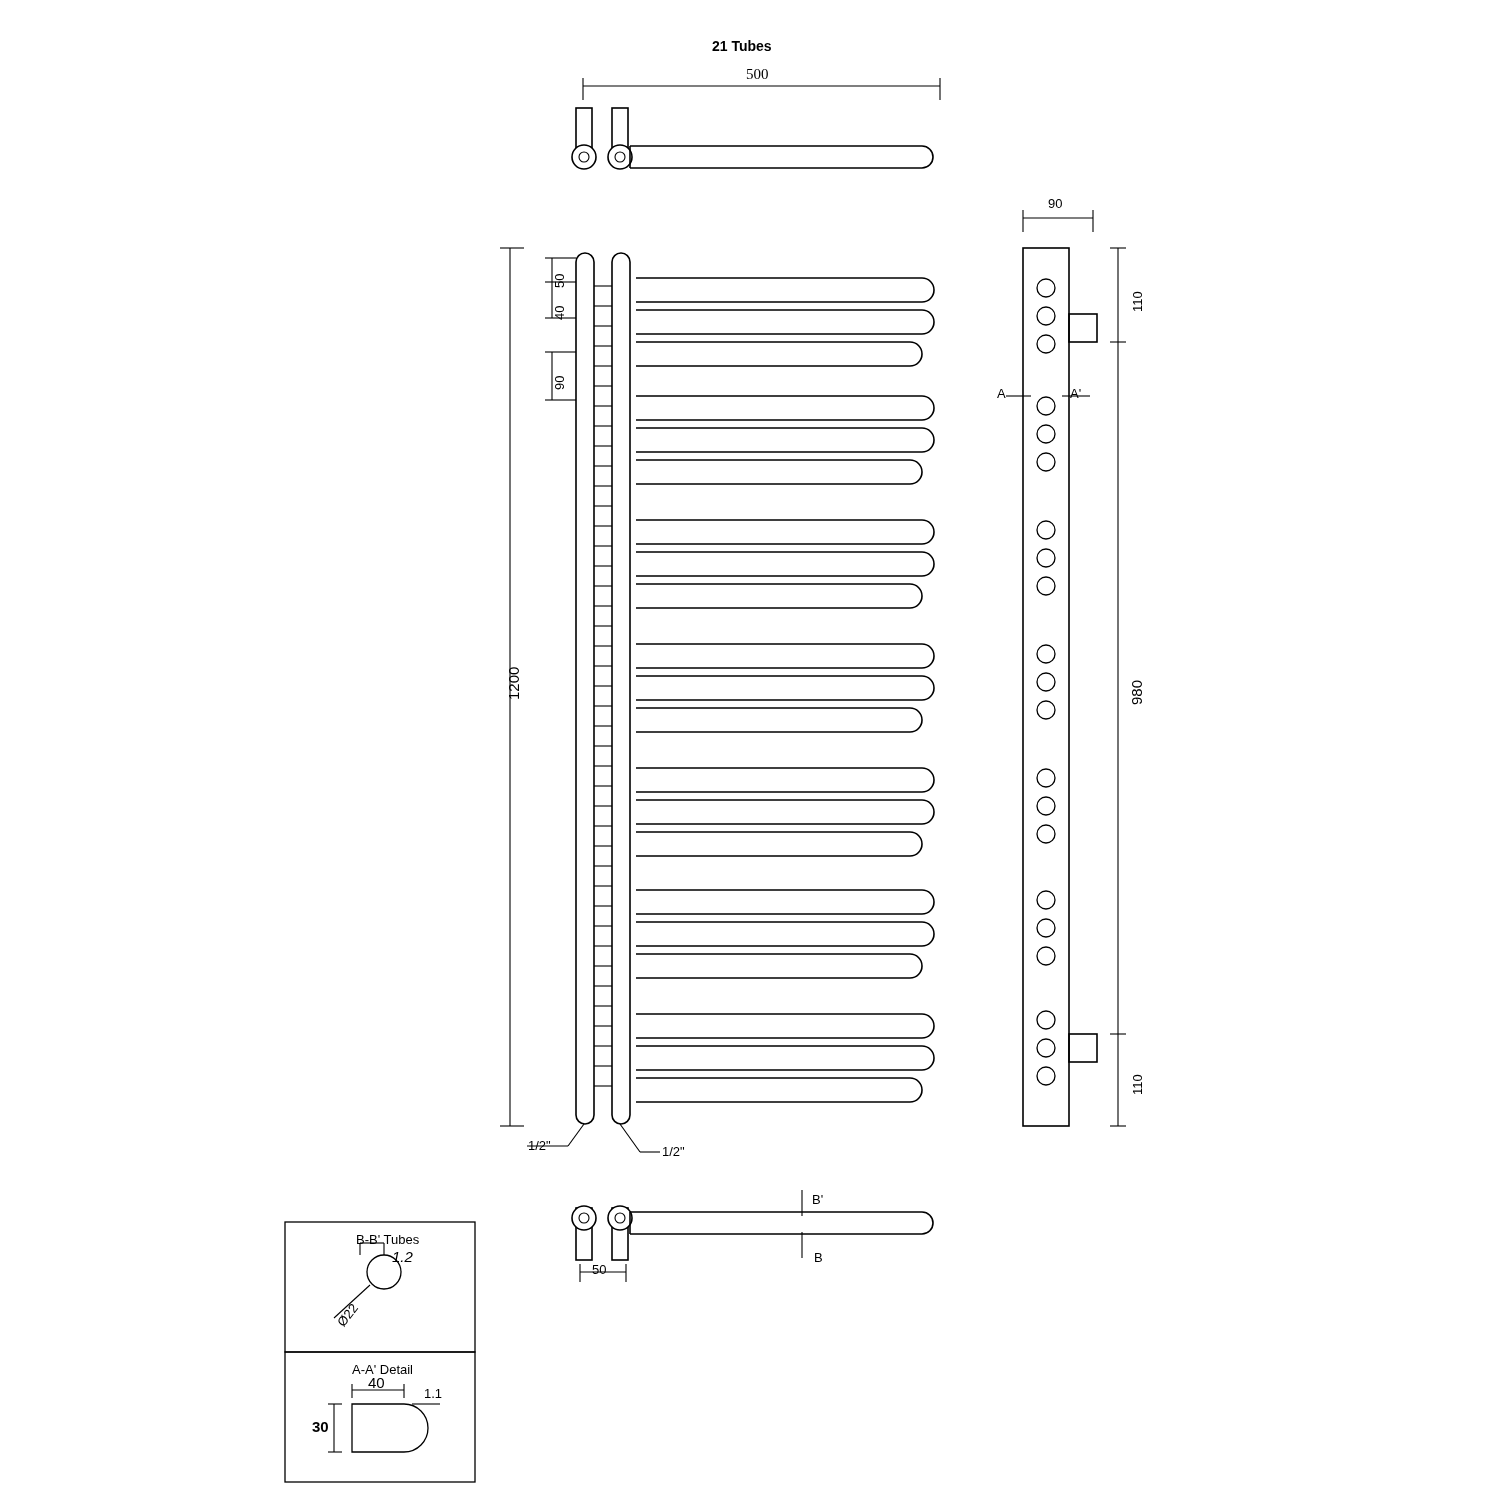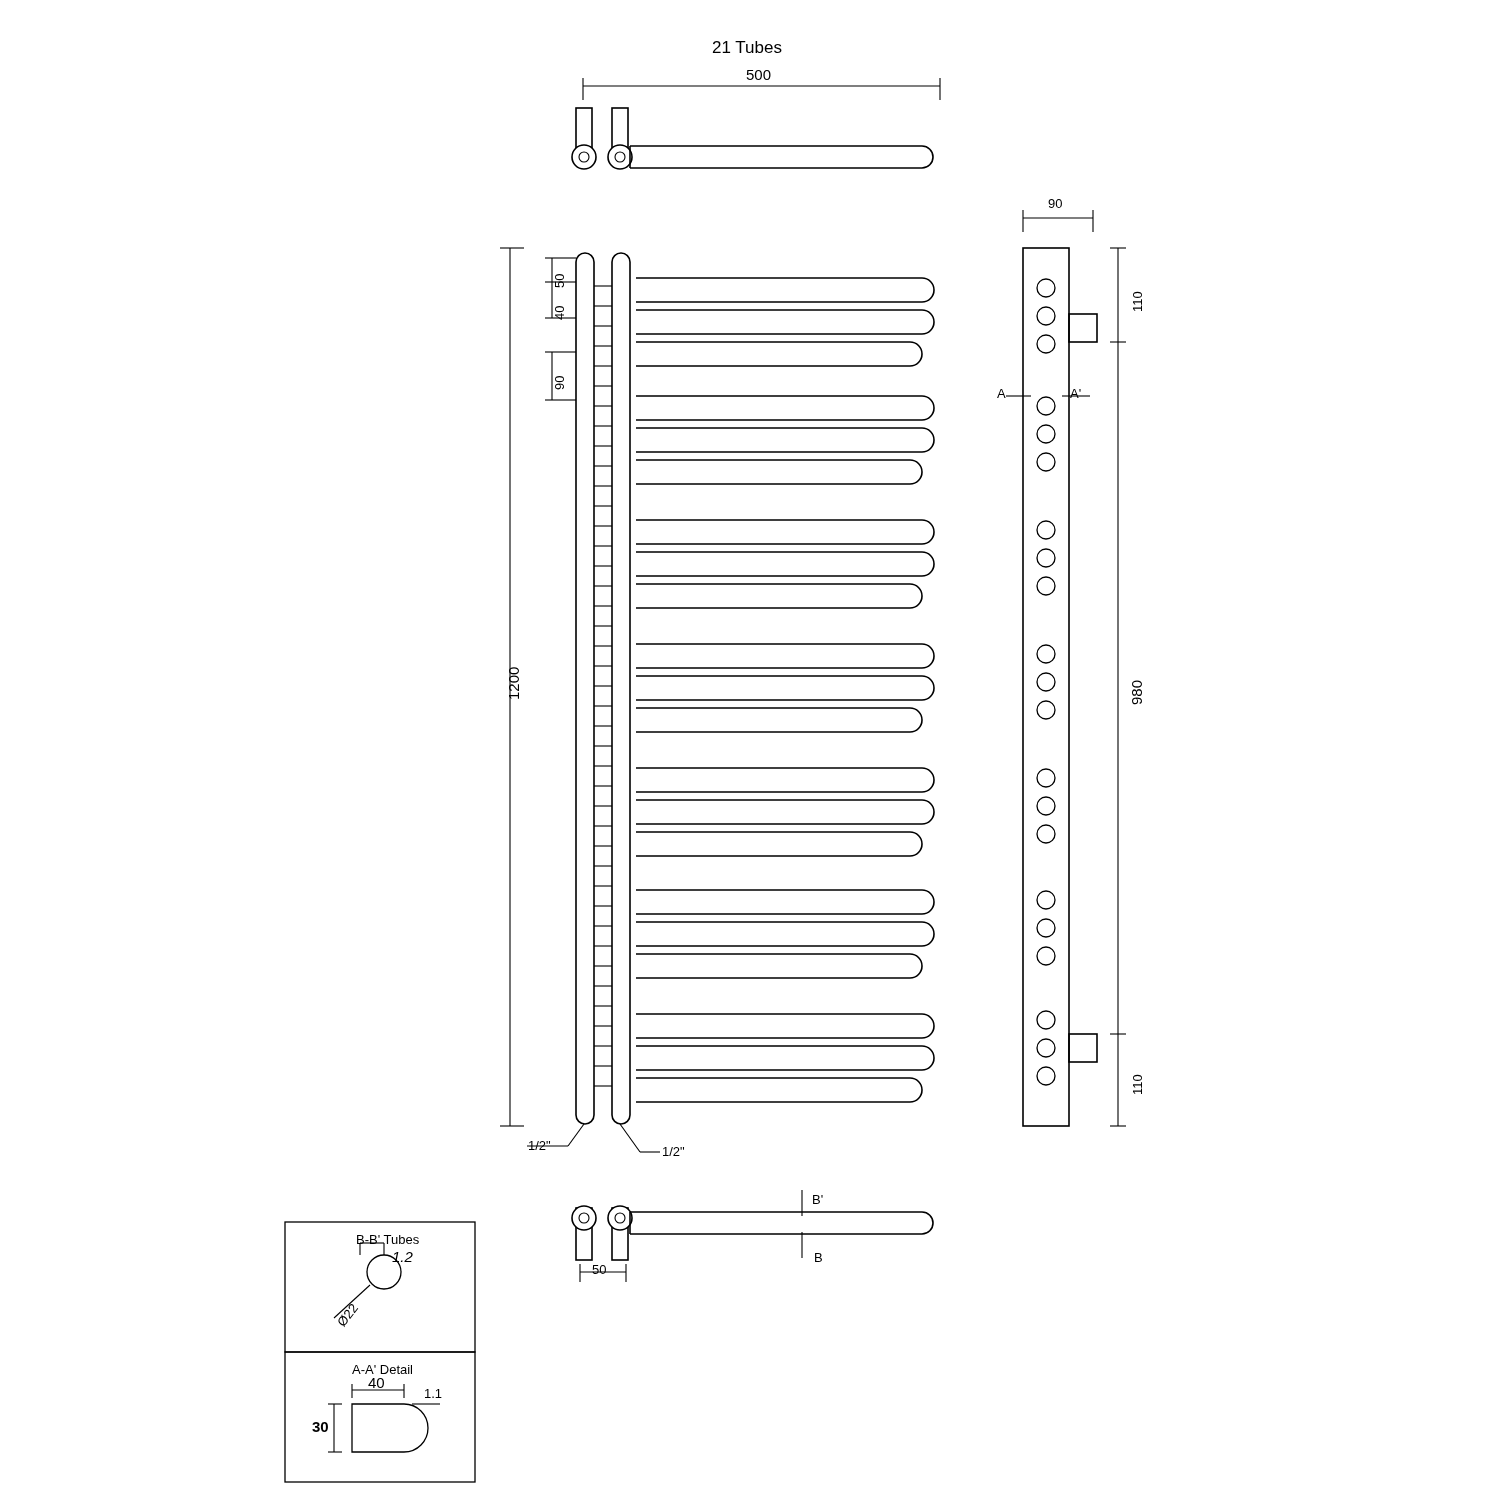--- a/index.html
+++ b/index.html
@@ -1,34 +1,34 @@
 <!DOCTYPE html>
 <html><head>
 <meta charset="utf-8">
 <style>
   html,body{margin:0;padding:0;background:#ffffff;}
   body{width:1500px;height:1500px;position:relative;font-family:"Liberation Sans",sans-serif;color:#000;}
   .stage{position:absolute;left:0;top:0;width:1500px;height:1500px;}
   .lbl{position:absolute;font-size:15px;color:#000;white-space:nowrap;}
-  .lbl.b{font-weight:normal;font-size:17px;}
+  .lbl.b{font-weight:bold;font-size:14px;}
   .lbl.sm{font-size:13px;}
   .rot90{transform:rotate(-90deg);transform-origin:left top;}
   svg{position:absolute;left:0;top:0;overflow:visible;}
   .ln{stroke:#000;stroke-width:1.6;fill:none;}
   .ln2{stroke:#000;stroke-width:1.3;fill:none;}
   .thin{stroke:#000;stroke-width:1.1;fill:none;}
   .fillw{fill:#ffffff;stroke:#000;stroke-width:1.6;}
 </style>
 </head>
 <body>
 
 <div class="stage">
 
   <div class="lbl b" style="left:712px;top:38px;">21  Tubes</div>
-  <div class="lbl" style="left:746px;top:66px;">500</div>
+  <div class="lbl" style="left:746px;top:66px;font-family:Liberation Serif, serif;">500</div>
 
   <svg width="1500" height="1500">
 
     <line class="thin" x1="583" y1="86" x2="940" y2="86"></line>
     <line class="thin" x1="583" y1="78" x2="583" y2="100"></line>
     <line class="thin" x1="940" y1="78" x2="940" y2="100"></line>
 
     <rect class="fillw" x="576" y="108" width="16" height="52"></rect>
     <rect class="fillw" x="612" y="108" width="16" height="52"></rect>
 

